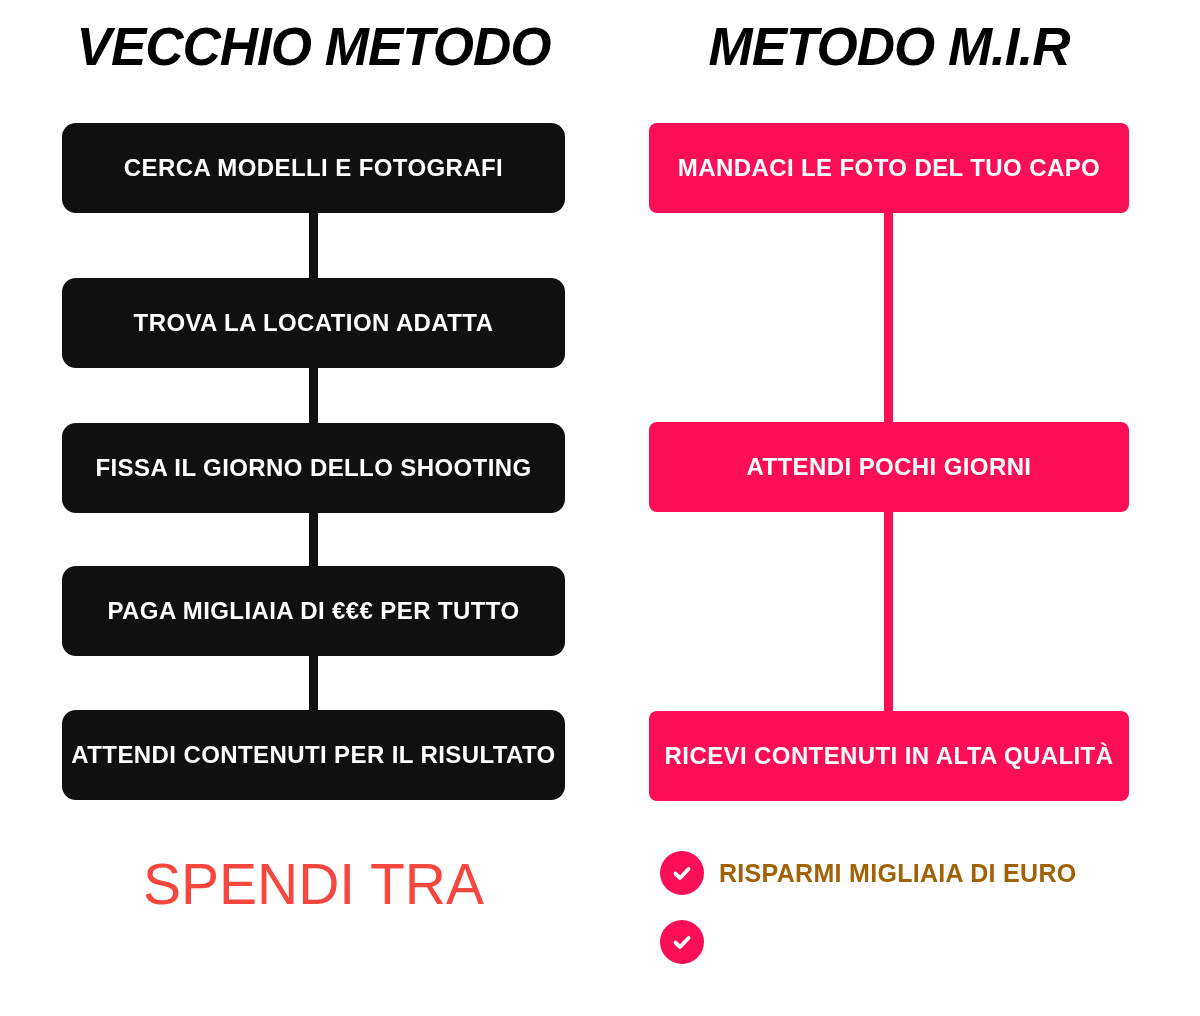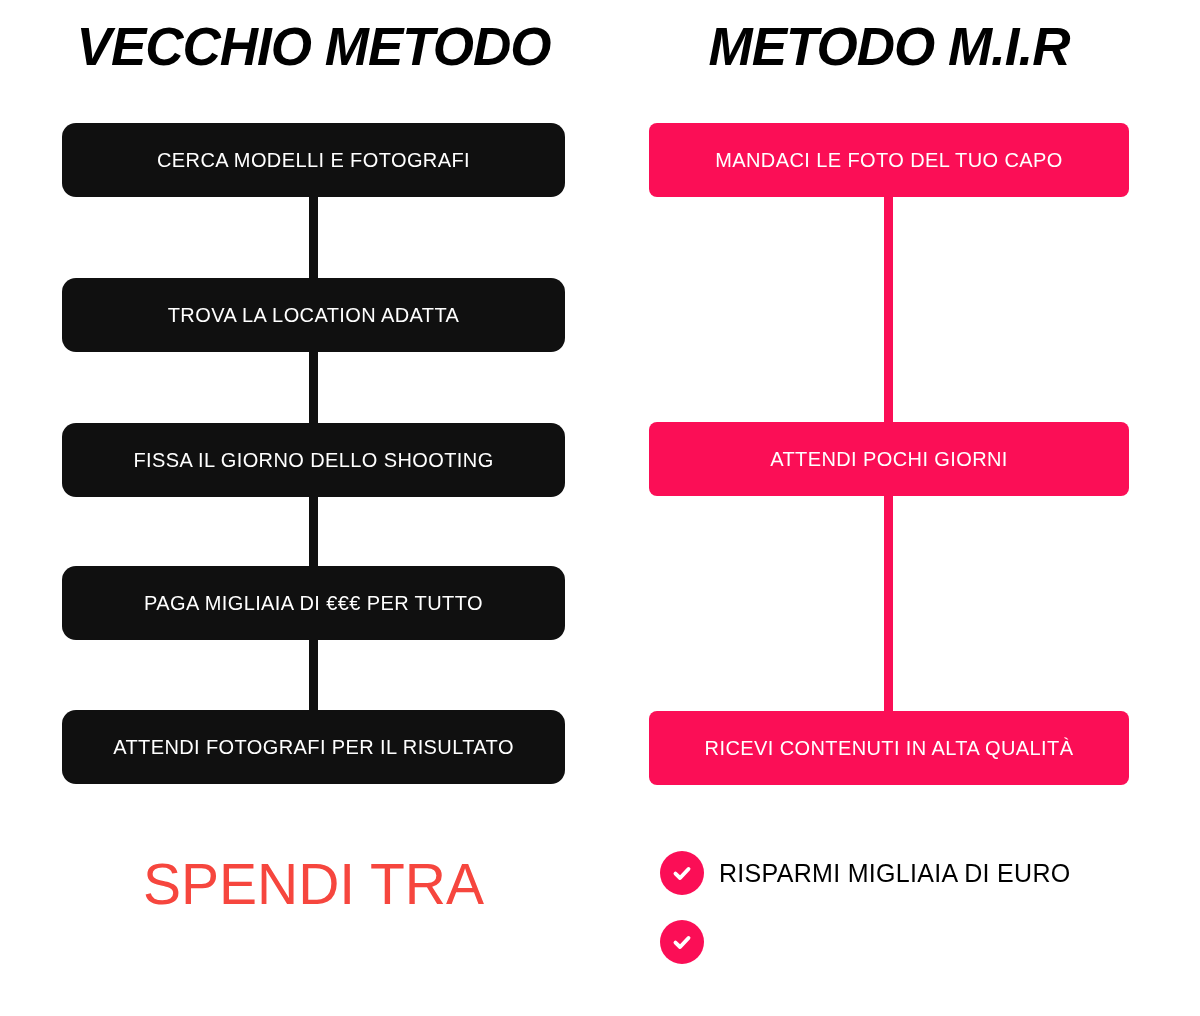--- a/index.html
+++ b/index.html
@@ -33,29 +33,29 @@
     width: 9px;
     top: 168px;
     height: 588px;
     z-index: 0;
   }
   .vline.left  { left: 309px; background: #101010; }
   .vline.right { left: 884px; background: #fb0e56; }
 
   .step {
     position: absolute;
-    height: 74px;
+    height: 90px;
     z-index: 1;
     display: flex;
     align-items: center;
     justify-content: center;
     text-align: center;
     color: #ffffff;
-    font-weight: normal;
-    font-size: 20px;
+    font-weight: bold;
+    font-size: 24px;
     letter-spacing: 0.4px;
     white-space: nowrap;
   }
   .step.black {
     left: 62px;
     width: 503px;
     background: #101010;
     border-radius: 14px;
   }
   .step.pink {
@@ -95,22 +95,22 @@
     flex: 0 0 auto;
     width: 44px;
     height: 44px;
     border-radius: 50%;
     background: #fb0e56;
     display: flex;
     align-items: center;
     justify-content: center;
   }
   .benefit-label {
-    color: #000000;
-    font-weight: normal;
+    color: #a16207;
+    font-weight: bold;
     font-size: 25px;
     line-height: 37px;
     letter-spacing: 0.3px;
     padding-top: 4px;
     max-width: 450px;
   }
 </style>
 </head>
 <body>
 
@@ -119,21 +119,21 @@
   <div class="col-title left">VECCHIO METODO</div>
   <div class="col-title right">METODO M.I.R</div>
 
   <div class="vline left"></div>
   <div class="vline right"></div>
 
   <div class="step black" style="top:123px">CERCA MODELLI E FOTOGRAFI</div>
   <div class="step black" style="top:278px">TROVA LA LOCATION ADATTA</div>
   <div class="step black" style="top:566px">PAGA MIGLIAIA DI €€€ PER TUTTO</div>
   <div class="step black" style="top:423px">FISSA IL GIORNO DELLO SHOOTING</div>
-  <div class="step black" style="top:710px">ATTENDI FOTOGRAFI PER IL RISULTATO</div>
+  <div class="step black" style="top:710px">ATTENDI CONTENUTI PER IL RISULTATO</div>
 
   <div class="step pink" style="top:123px">MANDACI LE FOTO DEL TUO CAPO</div>
   <div class="step pink" style="top:422px">ATTENDI POCHI GIORNI</div>
   <div class="step pink" style="top:711px">RICEVI CONTENUTI IN ALTA QUALITÀ</div>
 
   <div class="left-footer">
     <div>SPENDI TRA</div>
   </div>
 
   <div class="benefits">

